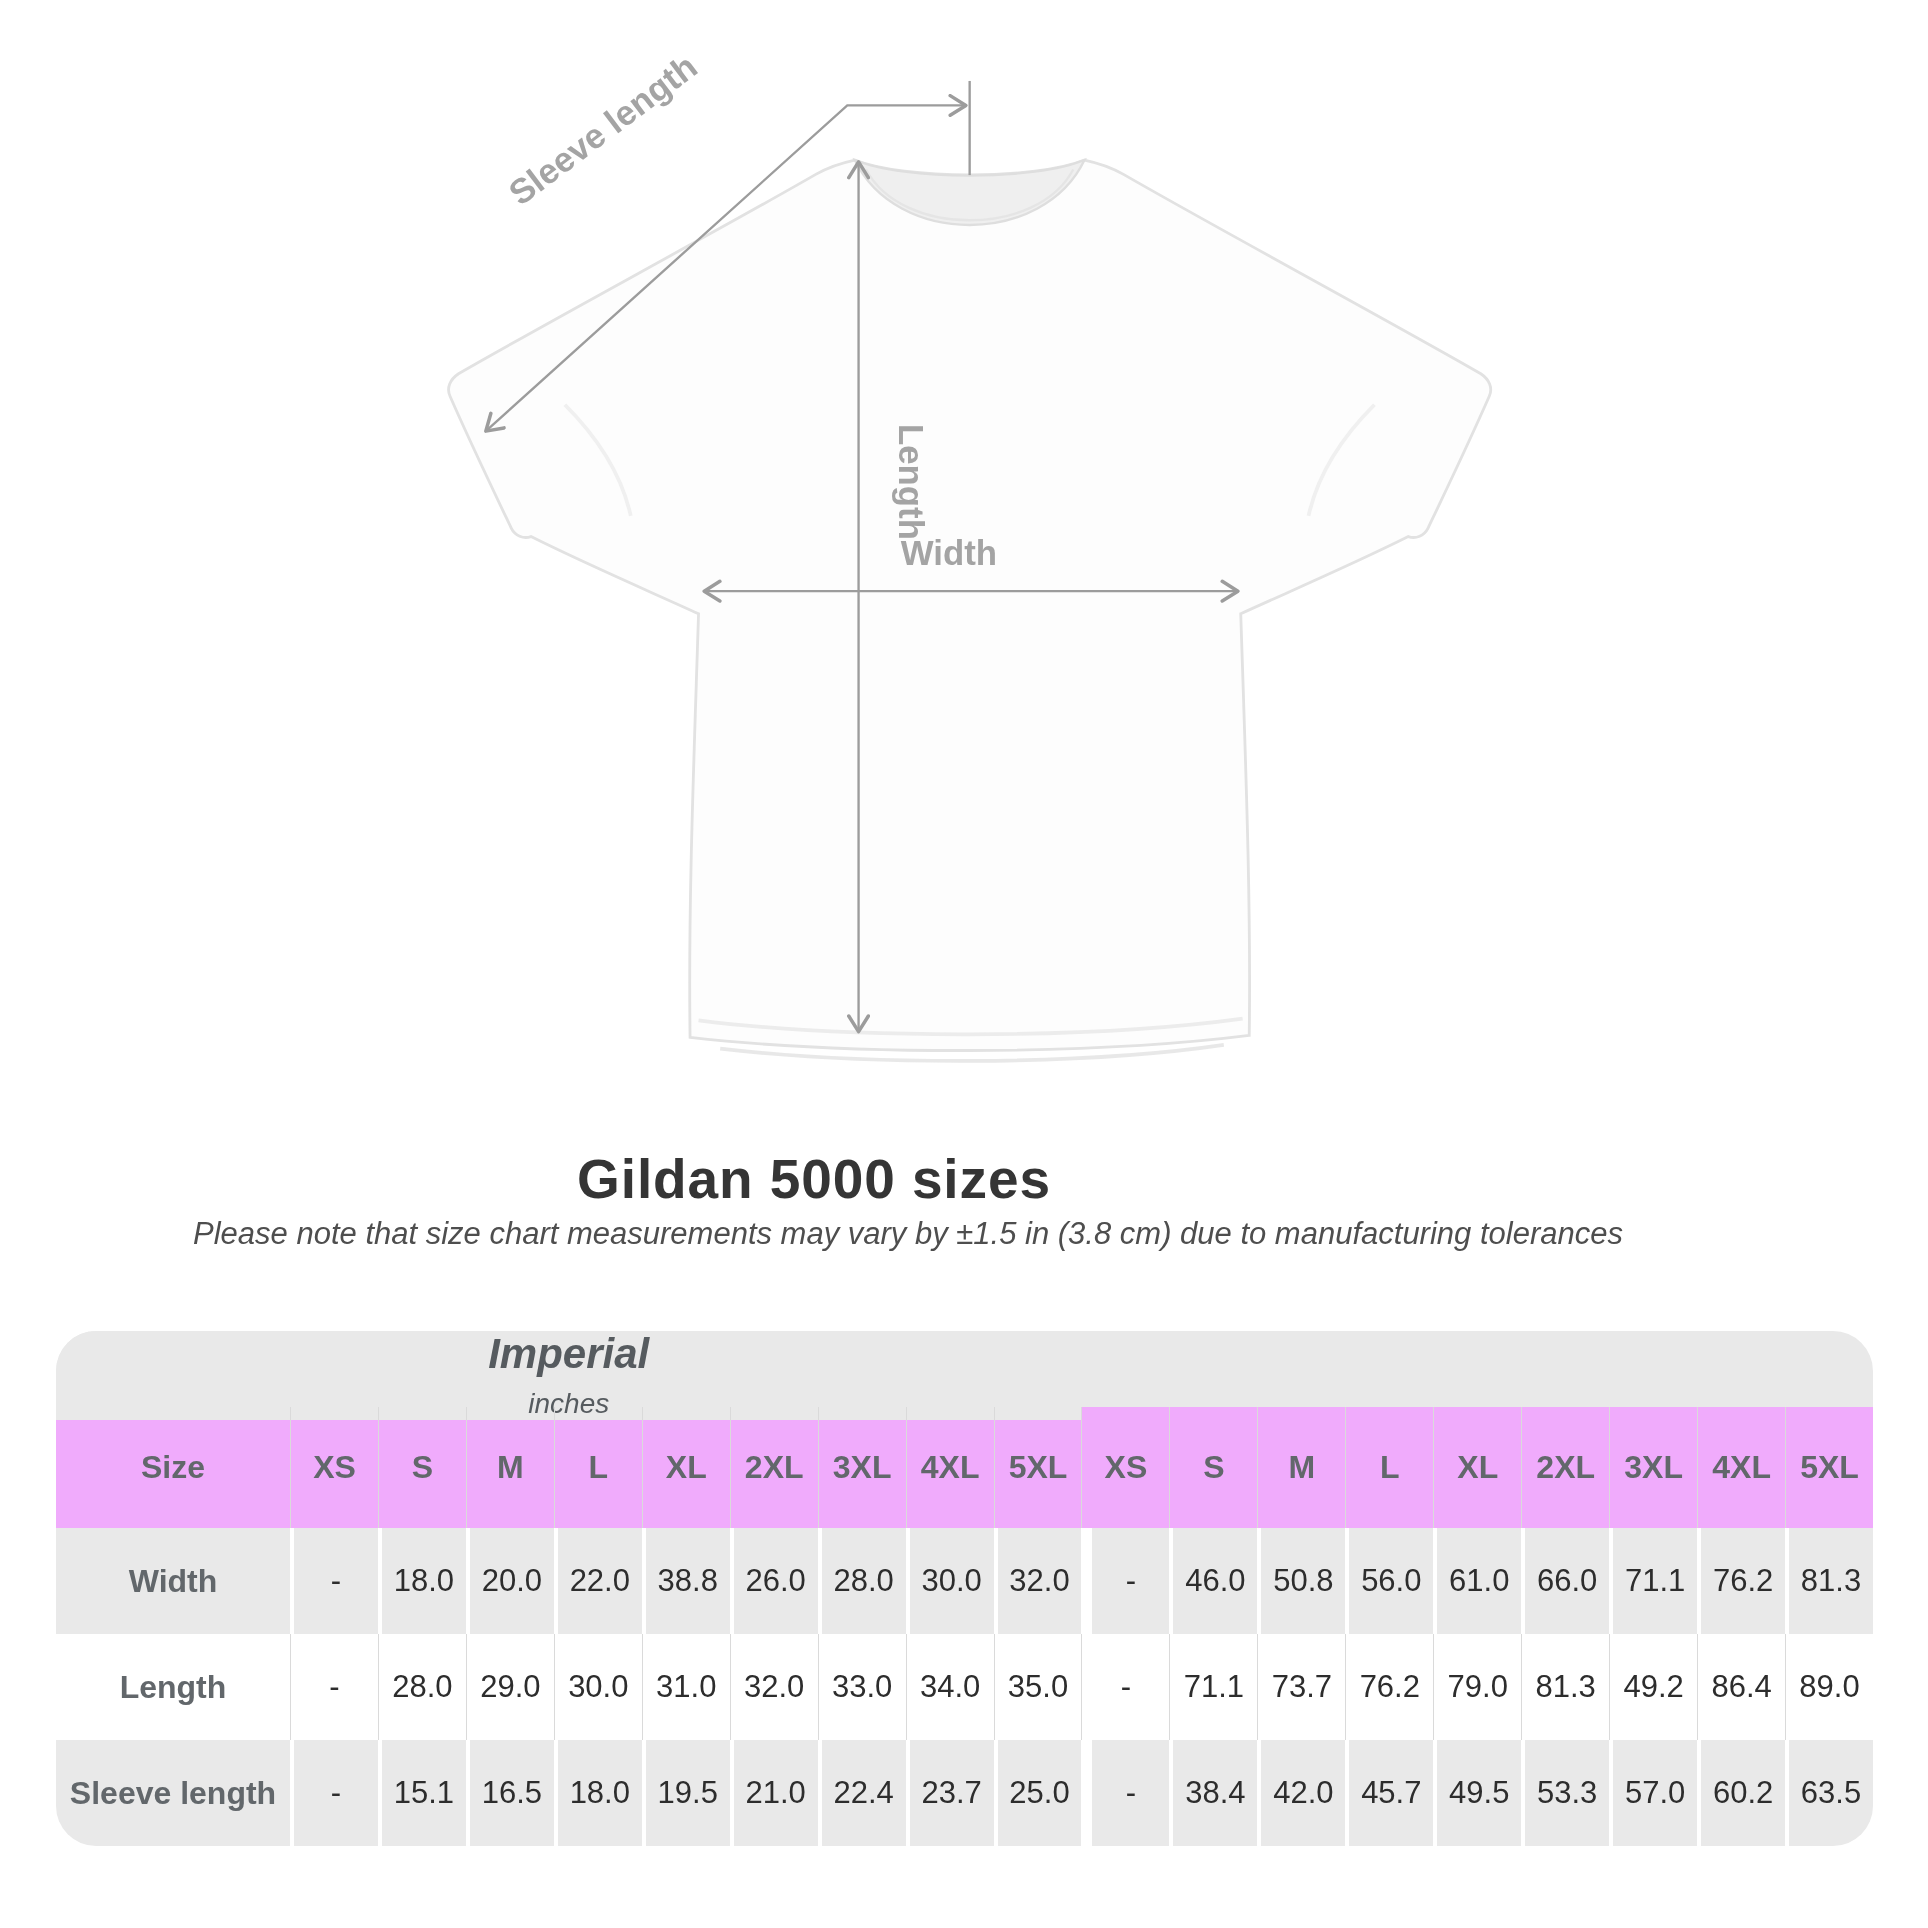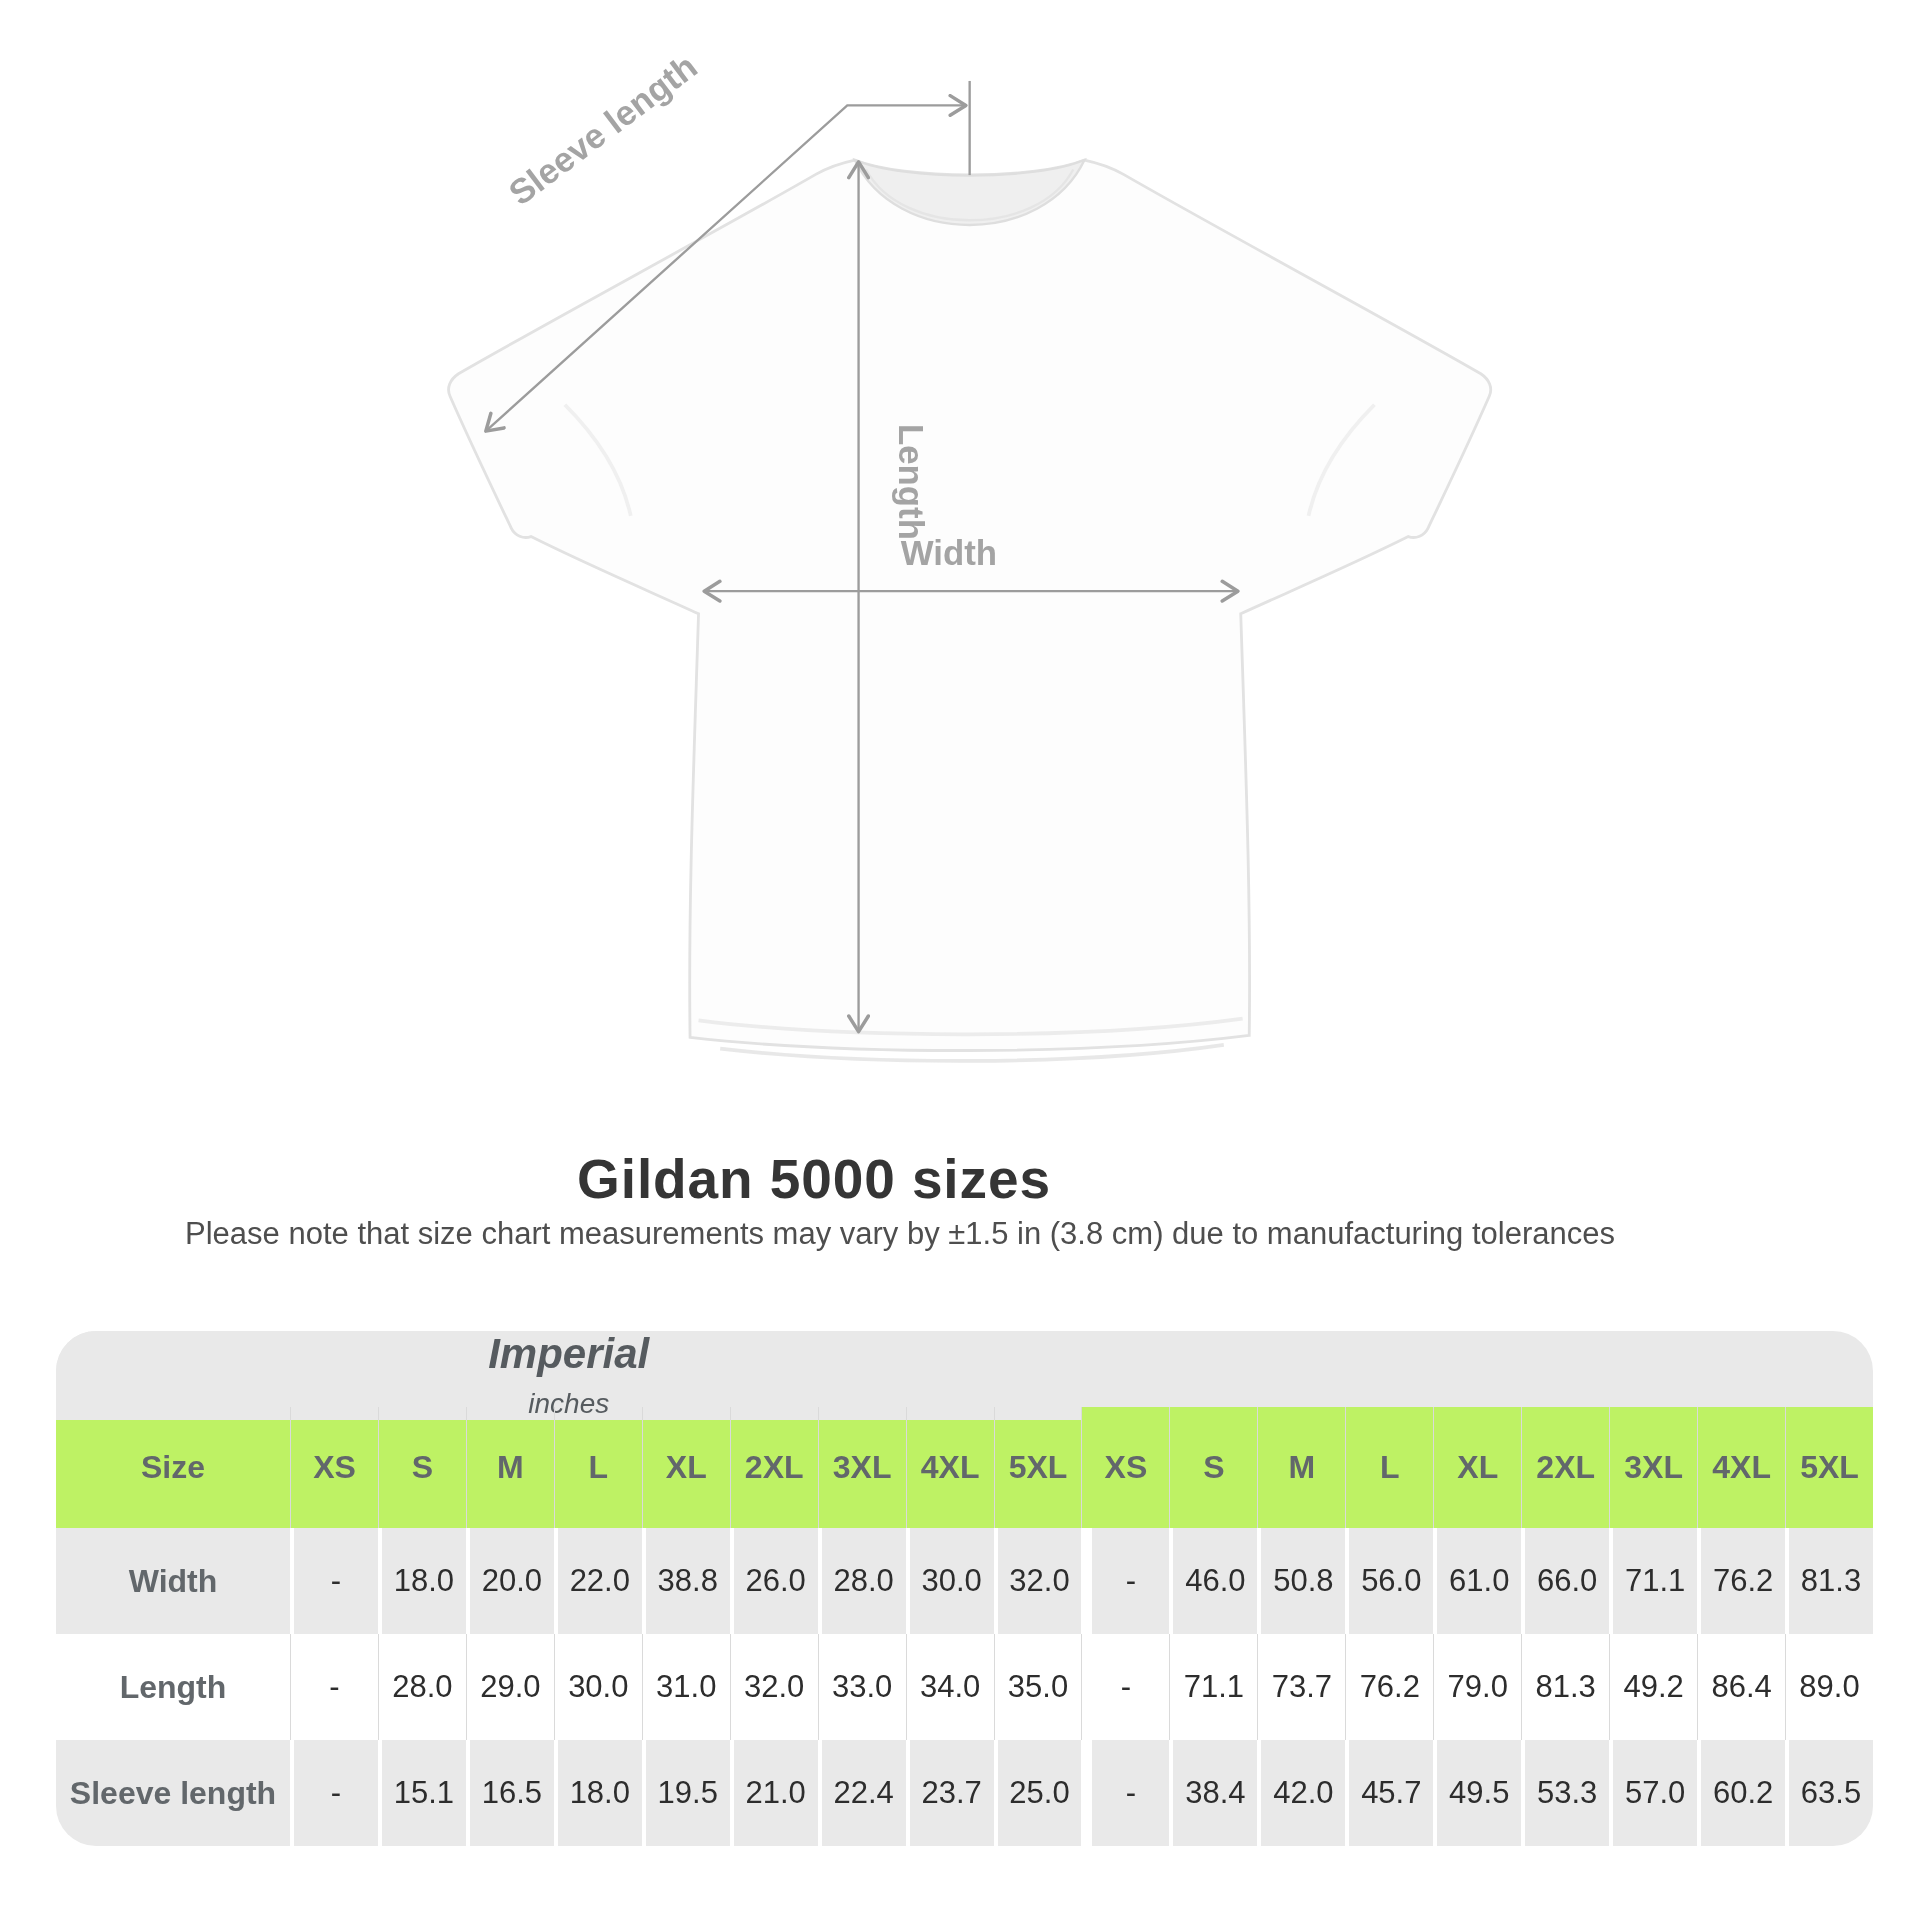--- a/index.html
+++ b/index.html
@@ -5,29 +5,29 @@
   html,body{margin:0;padding:0;background:#ffffff;}
   body{width:1928px;height:1928px;position:relative;overflow:hidden;
        font-family:"Liberation Sans","DejaVu Sans",sans-serif;}
 
   
   .diagram{position:absolute;left:0;top:0;width:1928px;height:1139px;}
 
   
   .page-title{position:absolute;left:0;top:1147px;width:1628px;margin:0;
               text-align:center;font-size:55px;font-weight:bold;color:#353535;letter-spacing:0.9px;}
-  .page-subtitle{position:absolute;left:0;top:1216px;width:1800px;margin:0;
-              text-align:center;font-size:31px;color:#4e4e4e;}
+  .page-subtitle{position:absolute;left:8px;top:1216px;width:1800px;margin:0;
+              text-align:center;font-size:31px;font-style:italic;color:#4e4e4e;}
 
   
   .tbl{position:absolute;left:56px;top:1331px;width:1817px;
        border-radius:40px;overflow:hidden;}
   .trow{display:grid;grid-template-columns:234px repeat(18,1fr);}
   .group-row{height:76px;background:#e9e9e9;}
-  .size-row{height:121px;background:#bef264;}
+  .size-row{height:121px;background:#f0abfc;}
   .data-row{height:106px;}
   .data-row.gray{background:#e9e9e9;}
   .data-row.white{background:#ffffff;}
 
   .cell{display:flex;align-items:center;justify-content:center;
         font-size:31px;color:#2d2d2d;white-space:nowrap;}
   .cell.head{font-weight:bold;color:#62676b;font-size:32px;}
 
   
   .size-row .cell + .cell,

